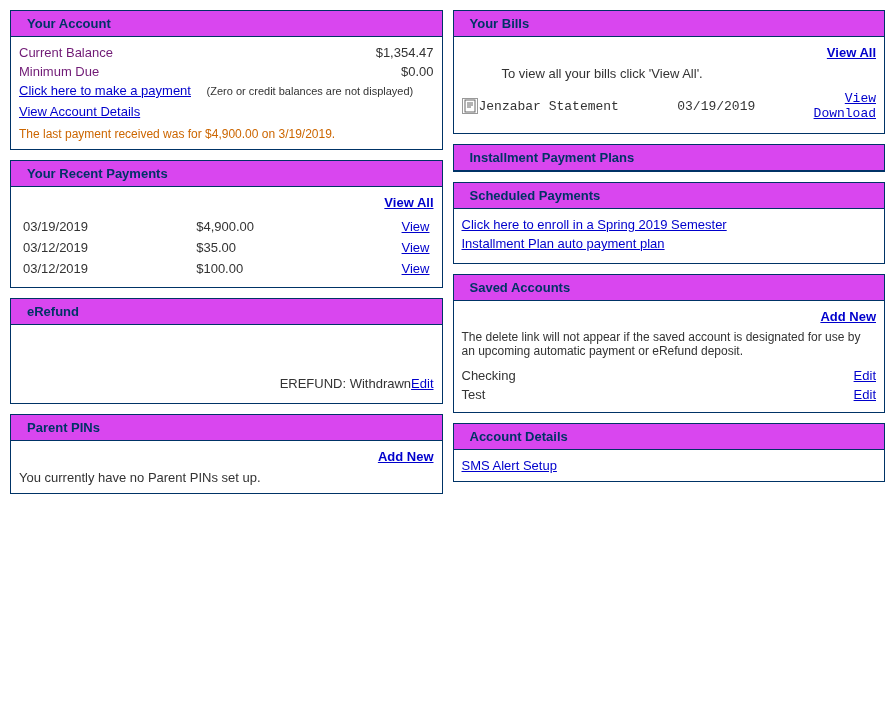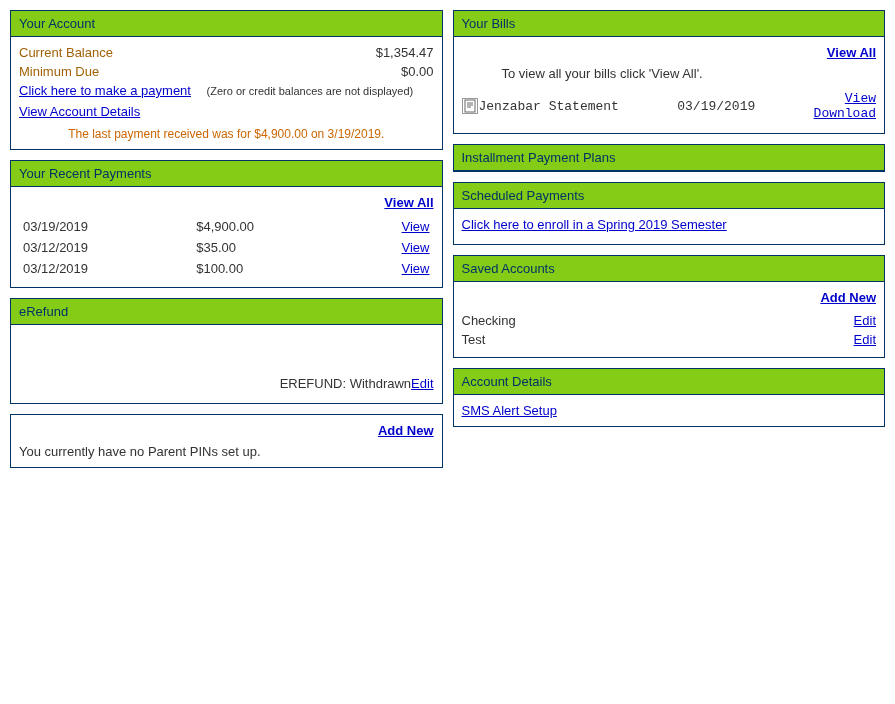--- a/index.html
+++ b/index.html
@@ -14,43 +14,43 @@
       display: grid;
       grid-template-columns: 1fr 1fr;
       gap: 10px;
       max-width: 895px;
     }
     .panel {
       border: 1px solid #003366;
       margin-bottom: 10px;
     }
     .panel-header {
-      background: #84cc16;
+      background: #d946ef;
       border-bottom: 1px solid #003366;
-      padding: 5px 8px;
-      font-weight: normal;
+      padding: 5px 16px;
+      font-weight: bold;
       color: #003366;
       font-size: 13px;
     }
     .panel-body {
       padding: 8px;
     }
-    .label-text { color: #a16207; }
+    .label-text { color: #701a75; }
     a {
       color: #0000cc;
       text-decoration: underline;
       cursor: pointer;
     }
     .balance-row {
       display: flex;
       justify-content: space-between;
       margin-bottom: 4px;
     }
     .small-note { font-size: 11px; color: #333; padding-left: 12px; }
-    .payment-info { color: #cc6600; margin-top: 8px; font-size: 12px; text-align: center; }
+    .payment-info { color: #cc6600; margin-top: 8px; font-size: 12px; }
     .view-all-row {
       display: flex;
       justify-content: flex-end;
       margin-bottom: 6px;
     }
     .view-all-row a { font-weight: bold; }
     table.payments {
       width: 100%;
       border-collapse: collapse;
     }
@@ -161,20 +161,21 @@
       <div class="panel-header">eRefund</div>
       <div class="panel-body">
         <div class="erefund-row">
           <span>EREFUND: Withdrawn</span>
           <a>Edit</a>
         </div>
       </div>
     </div>
 
     <div class="panel">
+      <div class="panel-header">Parent PINs</div>
       <div class="panel-body">
         <div class="view-all-row">
           <a><strong>Add New</strong></a>
         </div>
         <div>You currently have no Parent PINs set up.</div>
       </div>
     </div>
   </div>
 
   <div class="right-col">
@@ -206,29 +207,31 @@
     </div>
 
     <div class="panel">
       <div class="panel-header">Installment Payment Plans</div>
     </div>
 
     <div class="panel">
       <div class="panel-header">Scheduled Payments</div>
       <div class="panel-body link-block">
         <a>Click here to enroll in a Spring 2019 Semester</a>
+        <a>Installment Plan auto payment plan</a>
       </div>
     </div>
 
     <div class="panel">
       <div class="panel-header">Saved Accounts</div>
       <div class="panel-body">
         <div class="view-all-row">
           <a><strong>Add New</strong></a>
         </div>
+        <div class="saved-accounts-note">The delete link will not appear if the saved account is designated for use by an upcoming automatic payment or eRefund deposit.</div>
         <div id="saved-accounts-list">
             <div class="saved-row">
       <span>Checking</span>
       <a>Edit</a>
     </div>
             <div class="saved-row">
       <span>Test</span>
       <a>Edit</a>
     </div>
           </div>

